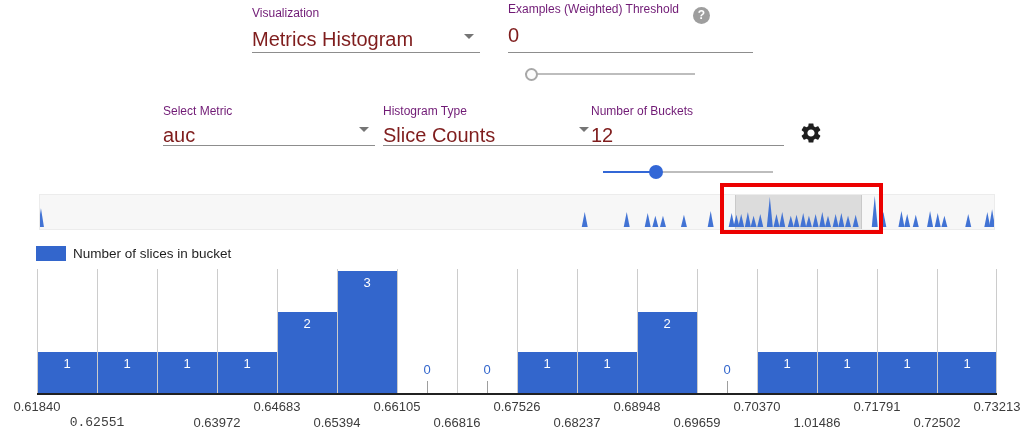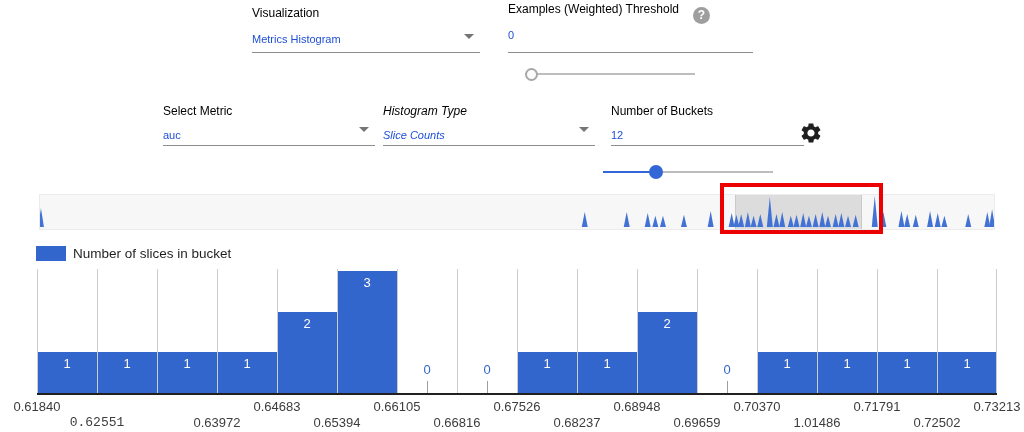--- a/index.html
+++ b/index.html
@@ -3,22 +3,22 @@
 <meta charset="utf-8">
 <style>
   html,body{margin:0;padding:0;}
   body{
     width:1024px;height:432px;position:relative;overflow:hidden;
     background:#ffffff;font-family:"Liberation Sans",sans-serif;
     -webkit-font-smoothing:antialiased;
   }
   
   .field{position:absolute;box-sizing:border-box;border-bottom:1px solid #8d8d8d;}
-  .f-label{font-size:12px;color:#000000;line-height:14px;white-space:nowrap;}
-  .f-value{font-size:11px;color:#1d4ed8;line-height:20px;margin-top:9px;white-space:nowrap;}
+  .f-label{font-size:12px;color:#701a75;line-height:14px;white-space:nowrap;}
+  .f-value{font-size:20px;color:#7f1d1d;line-height:20px;margin-top:9px;white-space:nowrap;}
   .row2 .f-value{margin-top:7px;}
   .f-arrow{
     position:absolute;right:6px;bottom:13px;width:0;height:0;
     border-left:5px solid transparent;border-right:5px solid transparent;
     border-top:5px solid #757575;
   }
   
   .help{
     position:absolute;left:693px;top:7px;width:17px;height:17px;border-radius:50%;
     background:#9e9e9e;color:#ffffff;font-size:12px;font-weight:bold;
@@ -74,27 +74,27 @@
   <div class="sl-track"></div>
   <div class="sl-knob knob-hollow"></div>
 </div>
 
 <div class="field row2" style="left:163px;top:104px;width:212px;height:42px;">
   <div class="f-label">Select Metric</div>
   <div class="f-value">auc</div>
   <div class="f-arrow"></div>
 </div>
 
-<div class="field row2" style="left:383px;top:104px;width:212px;height:42px;font-style:italic;">
+<div class="field row2" style="left:383px;top:104px;width:212px;height:42px;">
   <div class="f-label">Histogram Type</div>
   <div class="f-value">Slice Counts</div>
   <div class="f-arrow"></div>
 </div>
 
-<div class="field row2" style="left:591px;top:104px;width:193px;height:42px;margin-left:20px;">
+<div class="field row2" style="left:591px;top:104px;width:193px;height:42px;">
   <div class="f-label">Number of Buckets</div>
   <div class="f-value">12</div>
 </div>
 
 <div class="gear">
   <svg viewBox="0 0 24 24" width="24" height="24">
     <path fill="#1f1f1f" d="M19.14 12.94c.04-.3.06-.61.06-.94 0-.32-.02-.64-.07-.94l2.03-1.58c.18-.14.23-.41.12-.61l-1.92-3.32c-.12-.22-.37-.29-.59-.22l-2.39.96c-.5-.38-1.03-.7-1.62-.94l-.36-2.54c-.04-.24-.24-.41-.48-.41h-3.84c-.24 0-.43.17-.47.41l-.36 2.54c-.59.24-1.13.57-1.62.94l-2.39-.96c-.22-.08-.47 0-.59.22L2.74 8.87c-.12.21-.08.47.12.61l2.03 1.58c-.05.3-.09.63-.09.94s.02.64.07.94l-2.03 1.58c-.18.14-.23.41-.12.61l1.92 3.32c.12.22.37.29.59.22l2.39-.96c.5.38 1.03.7 1.62.94l.36 2.54c.05.24.24.41.48.41h3.84c.24 0 .44-.17.47-.41l.36-2.54c.59-.24 1.13-.56 1.62-.94l2.39.96c.22.08.47 0 .59-.22l1.92-3.32c.12-.22.07-.47-.12-.61l-2.01-1.58zM12 15.6c-1.98 0-3.6-1.62-3.6-3.6s1.62-3.6 3.6-3.6 3.6 1.62 3.6 3.6-1.62 3.6-3.6 3.6z"></path>
   </svg>
 </div>
 

